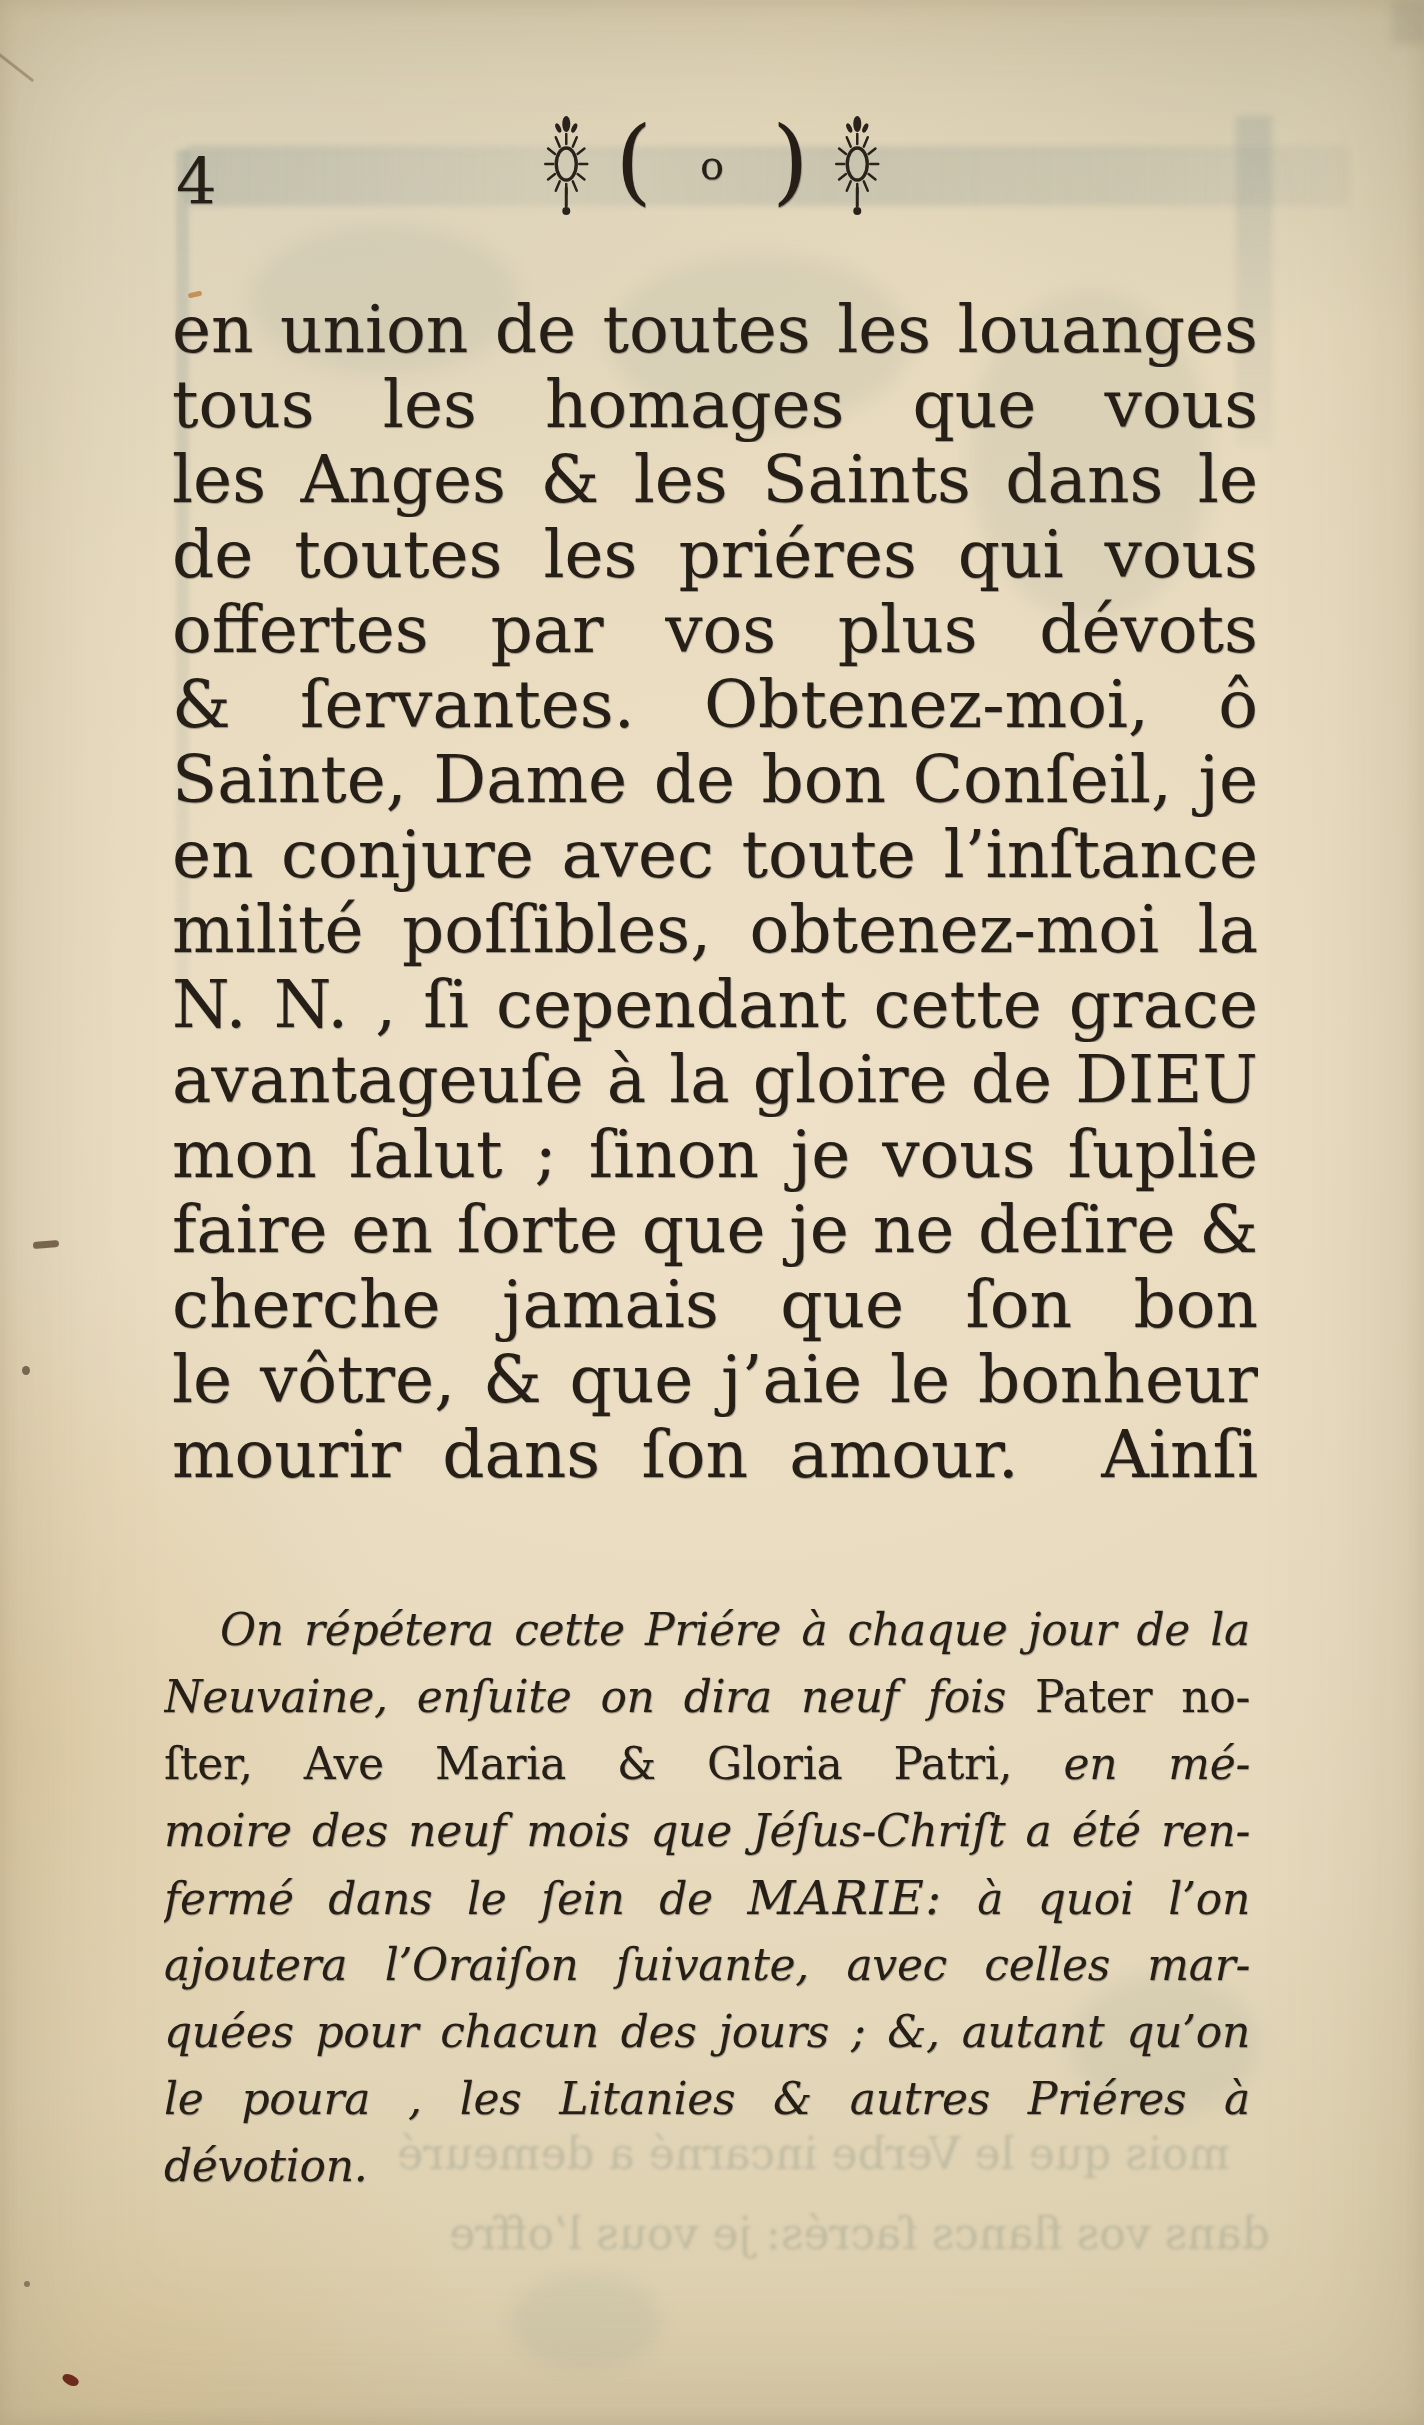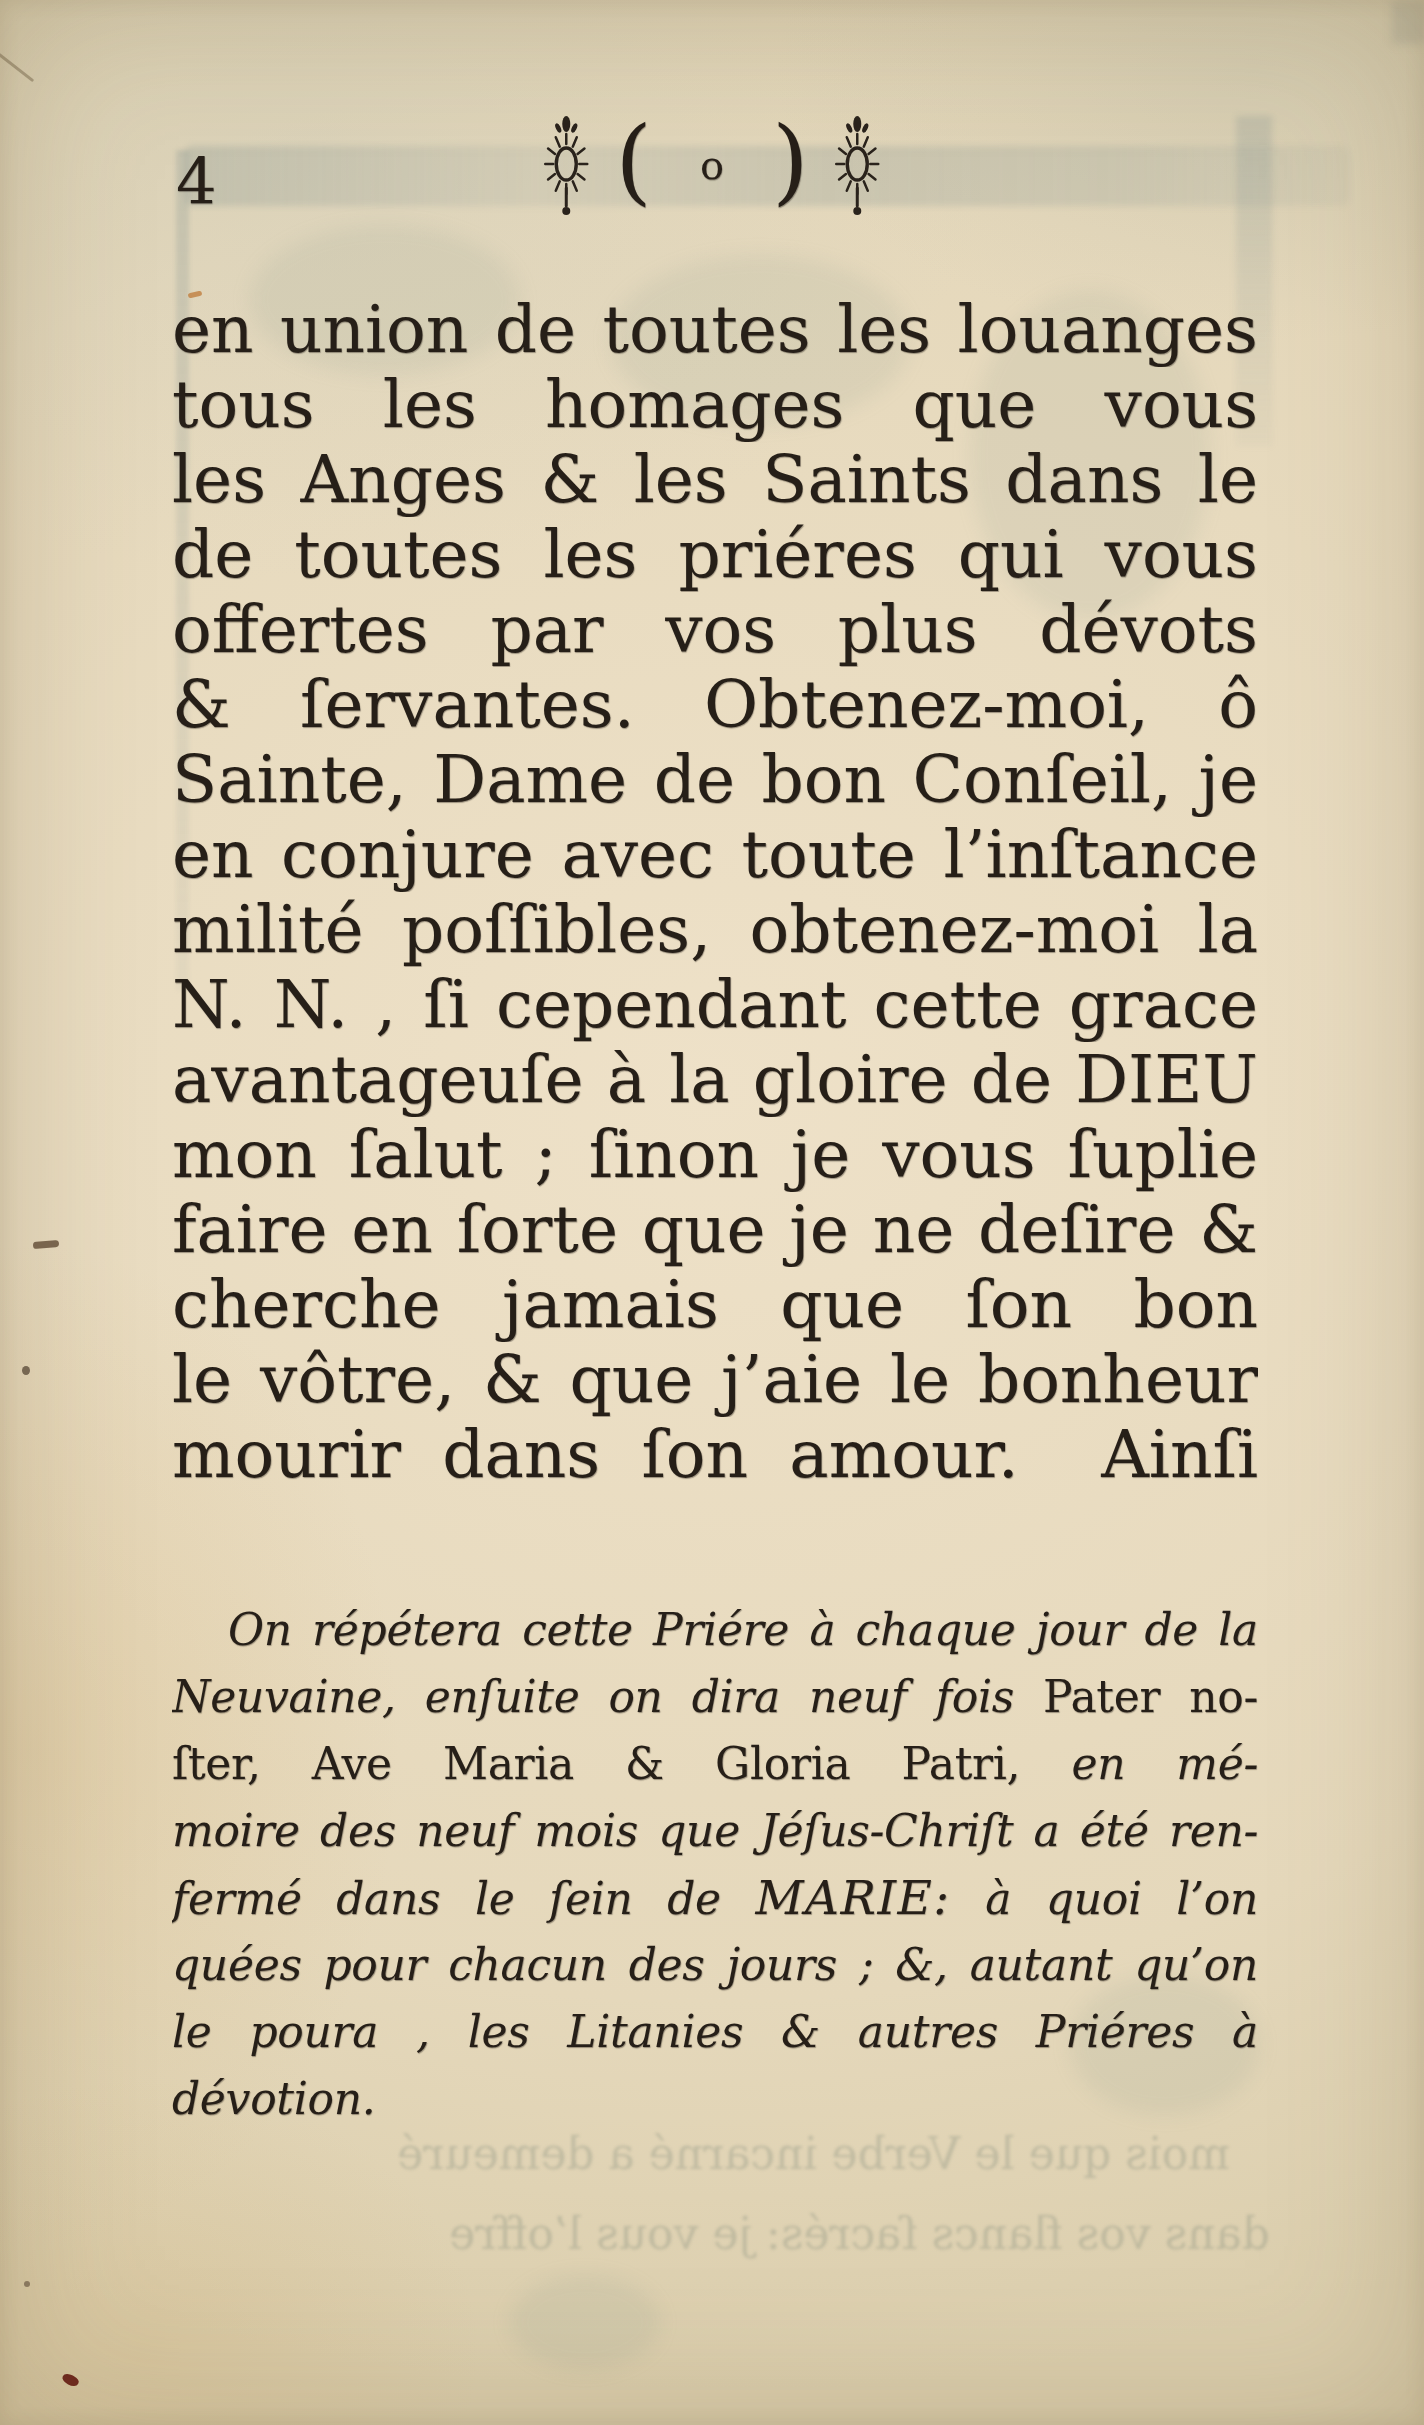--- a/index.html
+++ b/index.html
@@ -71,21 +71,21 @@
   .corner-grey { left:1392px; top:0px; width:34px; height:44px; background:rgba(128,134,124,.22); filter:blur(5px); }
 
   
   .prayer { position:absolute; left:172px; top:292px; width:1086px; }
   .prayer .pline {
     height:75px; line-height:75px; font-size:66px; overflow:hidden;
     text-align:justify; text-align-last:justify; white-space:normal;
   }
 
   
-  .rubric { position:absolute; left:172px; top:1596px; width:1086px; }
+  .rubric { position:absolute; left:164px; top:1596px; width:1086px; }
   .rubric .rline {
     height:67px; line-height:67px; font-size:44px; overflow:hidden; letter-spacing:-0.3px;
     text-align:justify; text-align-last:justify; font-style:italic;
   }
   .rubric .rline .roman { font-style:normal; }
   .rubric .rline .caps { font-style:italic; font-size:47px; letter-spacing:1.5px; }
   .rubric .indent { padding-left:56px; }
   .rubric .short { text-align-last:left; }
 </style>
 </head>
@@ -200,20 +200,23 @@
     <div class="rline">
       <span class="roman">ſter, Ave Maria &amp; Gloria Patri, </span><span>en mé-</span>
     </div>
     <div class="rline">
       <span>moire des neuf mois que Jéſus-Chriſt a été ren-</span>
     </div>
     <div class="rline">
       <span>fermé dans le ſein de </span><span class="caps">MARIE:</span><span> à quoi l’on</span>
     </div>
     <div class="rline">
+      <span>ajoutera l’Oraiſon ſuivante, avec celles mar-</span>
+    </div>
+    <div class="rline">
       <span>quées pour chacun des jours ; &amp;, autant qu’on</span>
     </div>
     <div class="rline">
       <span>le poura , les Litanies &amp; autres Priéres à</span>
     </div>
     <div class="rline short">
       <span>dévotion.</span>
     </div>
   </div>
 

